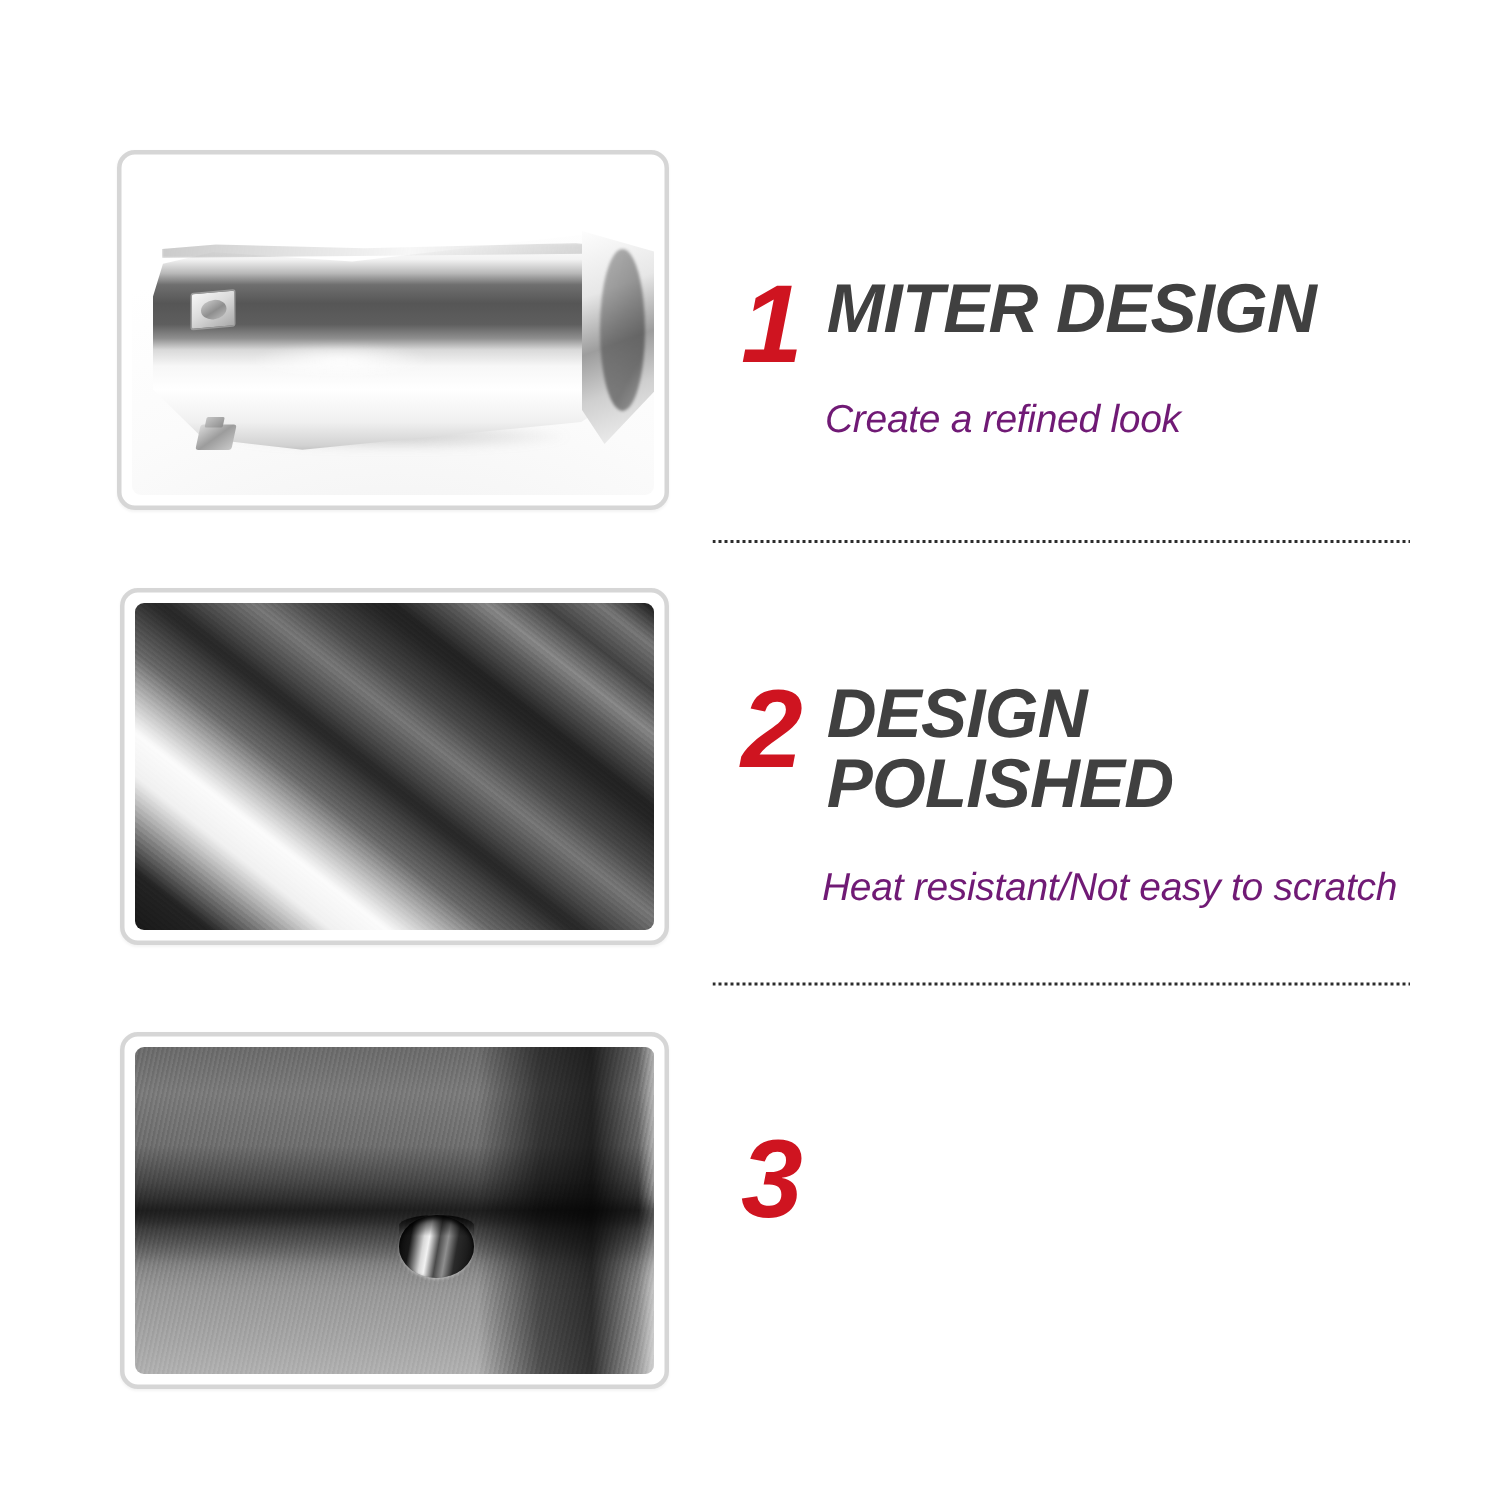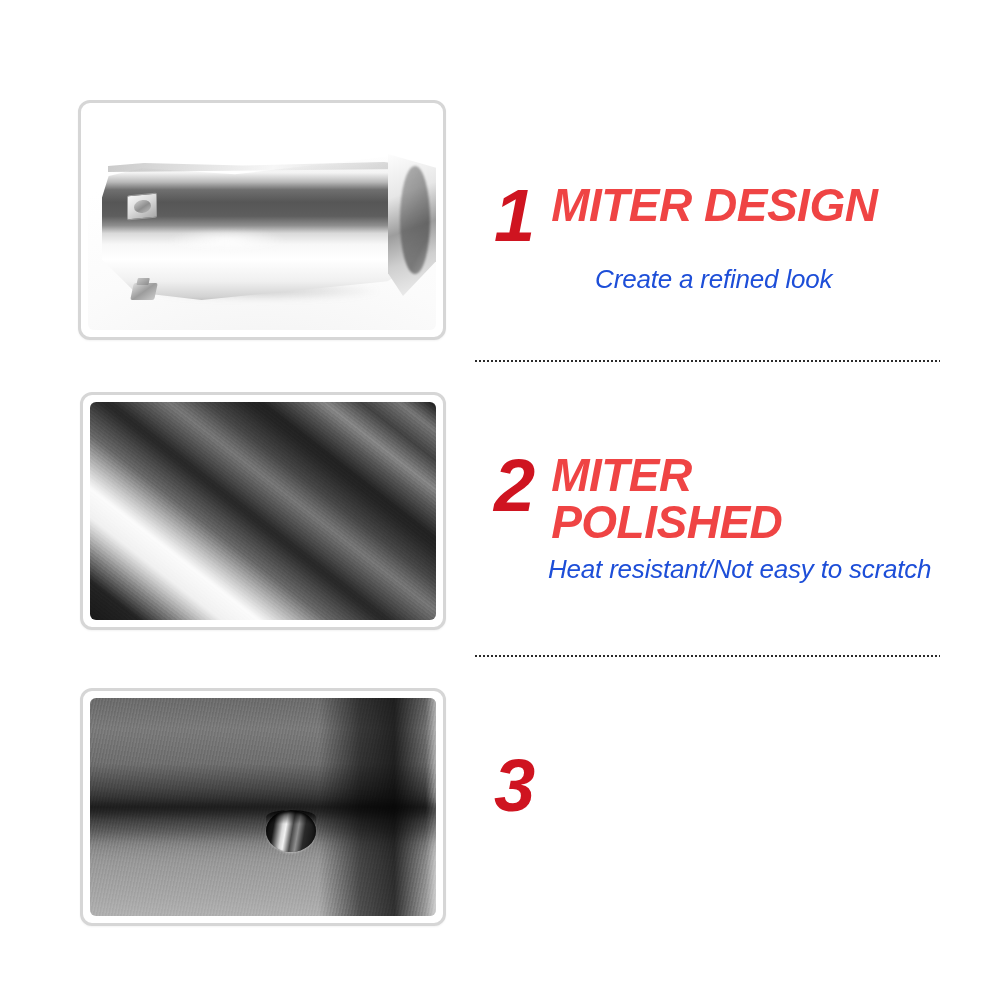--- a/index.html
+++ b/index.html
@@ -256,40 +256,39 @@
     font-weight:bold;
     font-style:italic;
     color:#cf1420;
     line-height:0.92;
     letter-spacing:-2px;
   }
   .feature-title {
     font-size:46px;
     font-weight:bold;
     font-style:italic;
-    color:#ef4444;
+    color:#404040;
     line-height:1.02;
     letter-spacing:-0.5px;
     white-space:pre-line;
   }
   .feature-sub {
     font-size:26px;
     font-style:italic;
     font-weight:normal;
-    color:#1d4ed8;
+    color:#701a75;
     letter-spacing:-0.2px;
-    text-align:center;
   }
 
   
   #text-1        { left:494px; top:182px; }
   #text-1 .feature-sub { margin-top:14px; margin-left:56px; }
 
   #text-2        { left:494px; top:452px; }
-  #text-2 .feature-sub { margin-top:8px; margin-left:54px; }
+  #text-2 .feature-sub { margin-top:30px; margin-left:54px; }
 
   #text-3        { left:494px; top:752px; }
   #text-3 .feature-sub { margin-top:20px; margin-left:62px; }
 
   
   .divider {
     position:absolute;
     left:475px; width:465px; height:2px;
     background-image:linear-gradient(to right,#2b2b2b 0 2px, rgba(0,0,0,0) 2px 4px);
     background-size:4px 2px;
@@ -330,21 +329,21 @@
   <div class="photo-card" id="card-chrome">
     <div class="photo-inner">
       <div class="chrome-macro"></div>
       <div class="chrome-grain"></div>
     </div>
   </div>
 
   <div class="feature-text" id="text-2">
     <div class="feature-head">
       <span class="feature-num">2</span>
-      <span class="feature-title">MITER
+      <span class="feature-title">DESIGN
 POLISHED</span>
     </div>
     <div class="feature-sub">Heat resistant/Not easy to scratch</div>
   </div>
 
   <div class="divider" id="divider-2"></div>
 
   <div class="photo-card" id="card-drain">
     <div class="photo-inner">
       <div class="drain-macro"></div>

